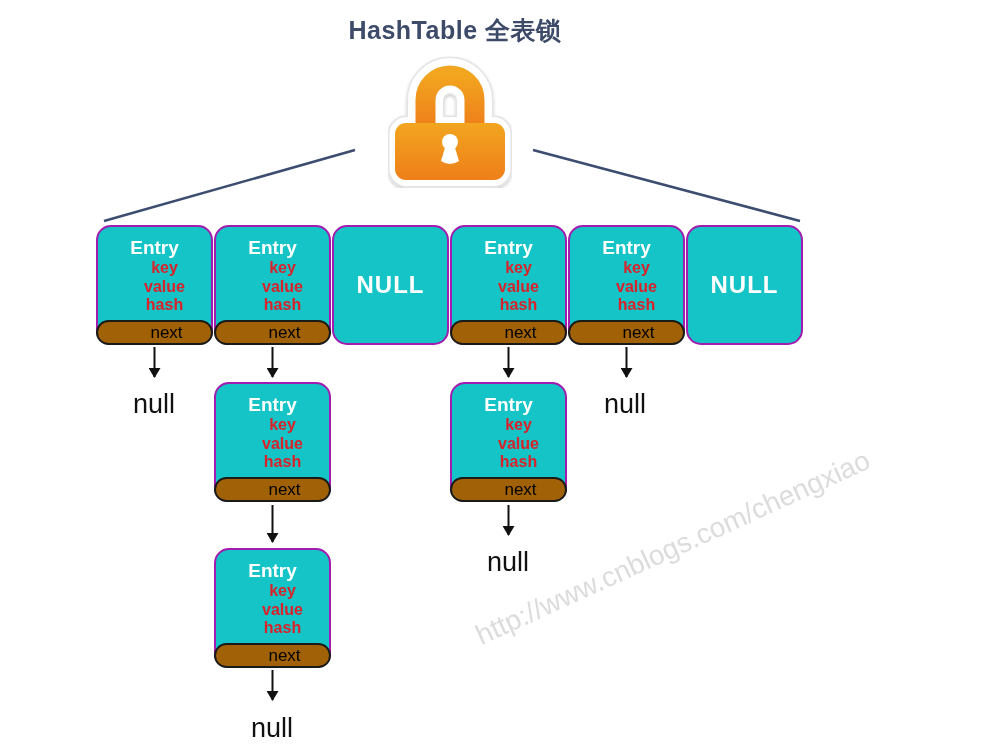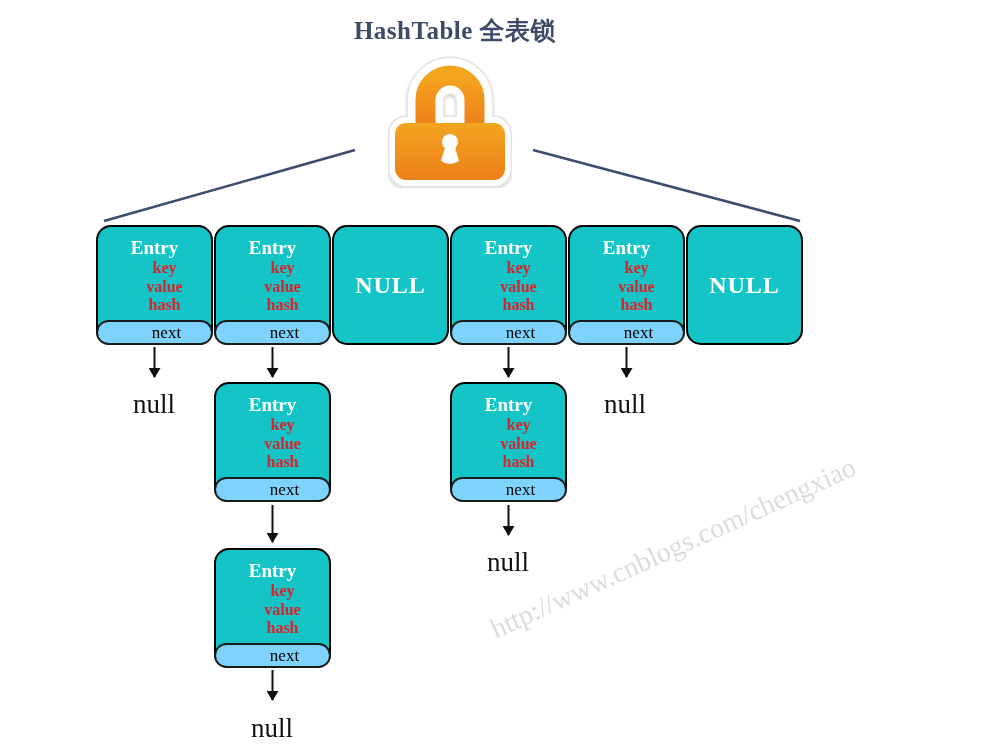--- a/index.html
+++ b/index.html
@@ -1,38 +1,38 @@
 <!DOCTYPE html>
 <html><head>
 <meta charset="utf-8">
 <style>
   html,body { margin:0; padding:0; background:#ffffff; }
   .canvas {
     position:relative; width:928px; height:747px; background:#ffffff;
-    font-family:Liberation Serif, serif; overflow:hidden;
+    font-family:Liberation Sans, sans-serif; overflow:hidden;
   }
   .title {
     position:absolute; top:14px; left:0; width:910px; text-align:center;
     font-size:25px; font-weight:bold; color:#3D4B69; letter-spacing:0.5px;
   }
   .overlay { position:absolute; left:0; top:0; width:999px; height:747px; pointer-events:none; }
   .lock { position:absolute; left:388px; top:56px; width:124px; height:132px; }
 
   .box { position:absolute; width:117px; height:120px; box-sizing:border-box; }
   .box .body {
     position:absolute; left:0; top:0; right:0; bottom:0;
-    background:#14C4C6; border:2px solid #000000; border-radius:15px;
+    background:#14C4C6; border:2px solid #a21caf; border-radius:15px;
     box-sizing:border-box;
   }
   .entry-inner { position:absolute; left:0; top:0; right:0; text-align:center; color:#ffffff; }
   .entry-title { margin-top:10px; font-size:19px; font-weight:bold; }
   .entry-field { font-size:16px; line-height:18.5px; color:#D8232A; font-weight:bold;padding-left:20px; }
   .pill {
     position:absolute; left:0; right:0; bottom:0; height:25px;
-    background:#7dd3fc; border:2px solid #1A1A1A; border-radius:13px;
+    background:#a16207; border:2px solid #1A1A1A; border-radius:13px;
     display:flex; align-items:center; justify-content:center;
     font-size:17px; color:#000000; box-sizing:border-box; z-index:2;padding-left:24px;
   }
   .null-body {
     position:absolute; left:0; top:0; right:0; bottom:0;
     display:flex; align-items:center; justify-content:center;
     font-size:24px; font-weight:bold; color:#ffffff; letter-spacing:1px;
   }
   .null-ref {
     position:absolute; width:100px; text-align:center;

